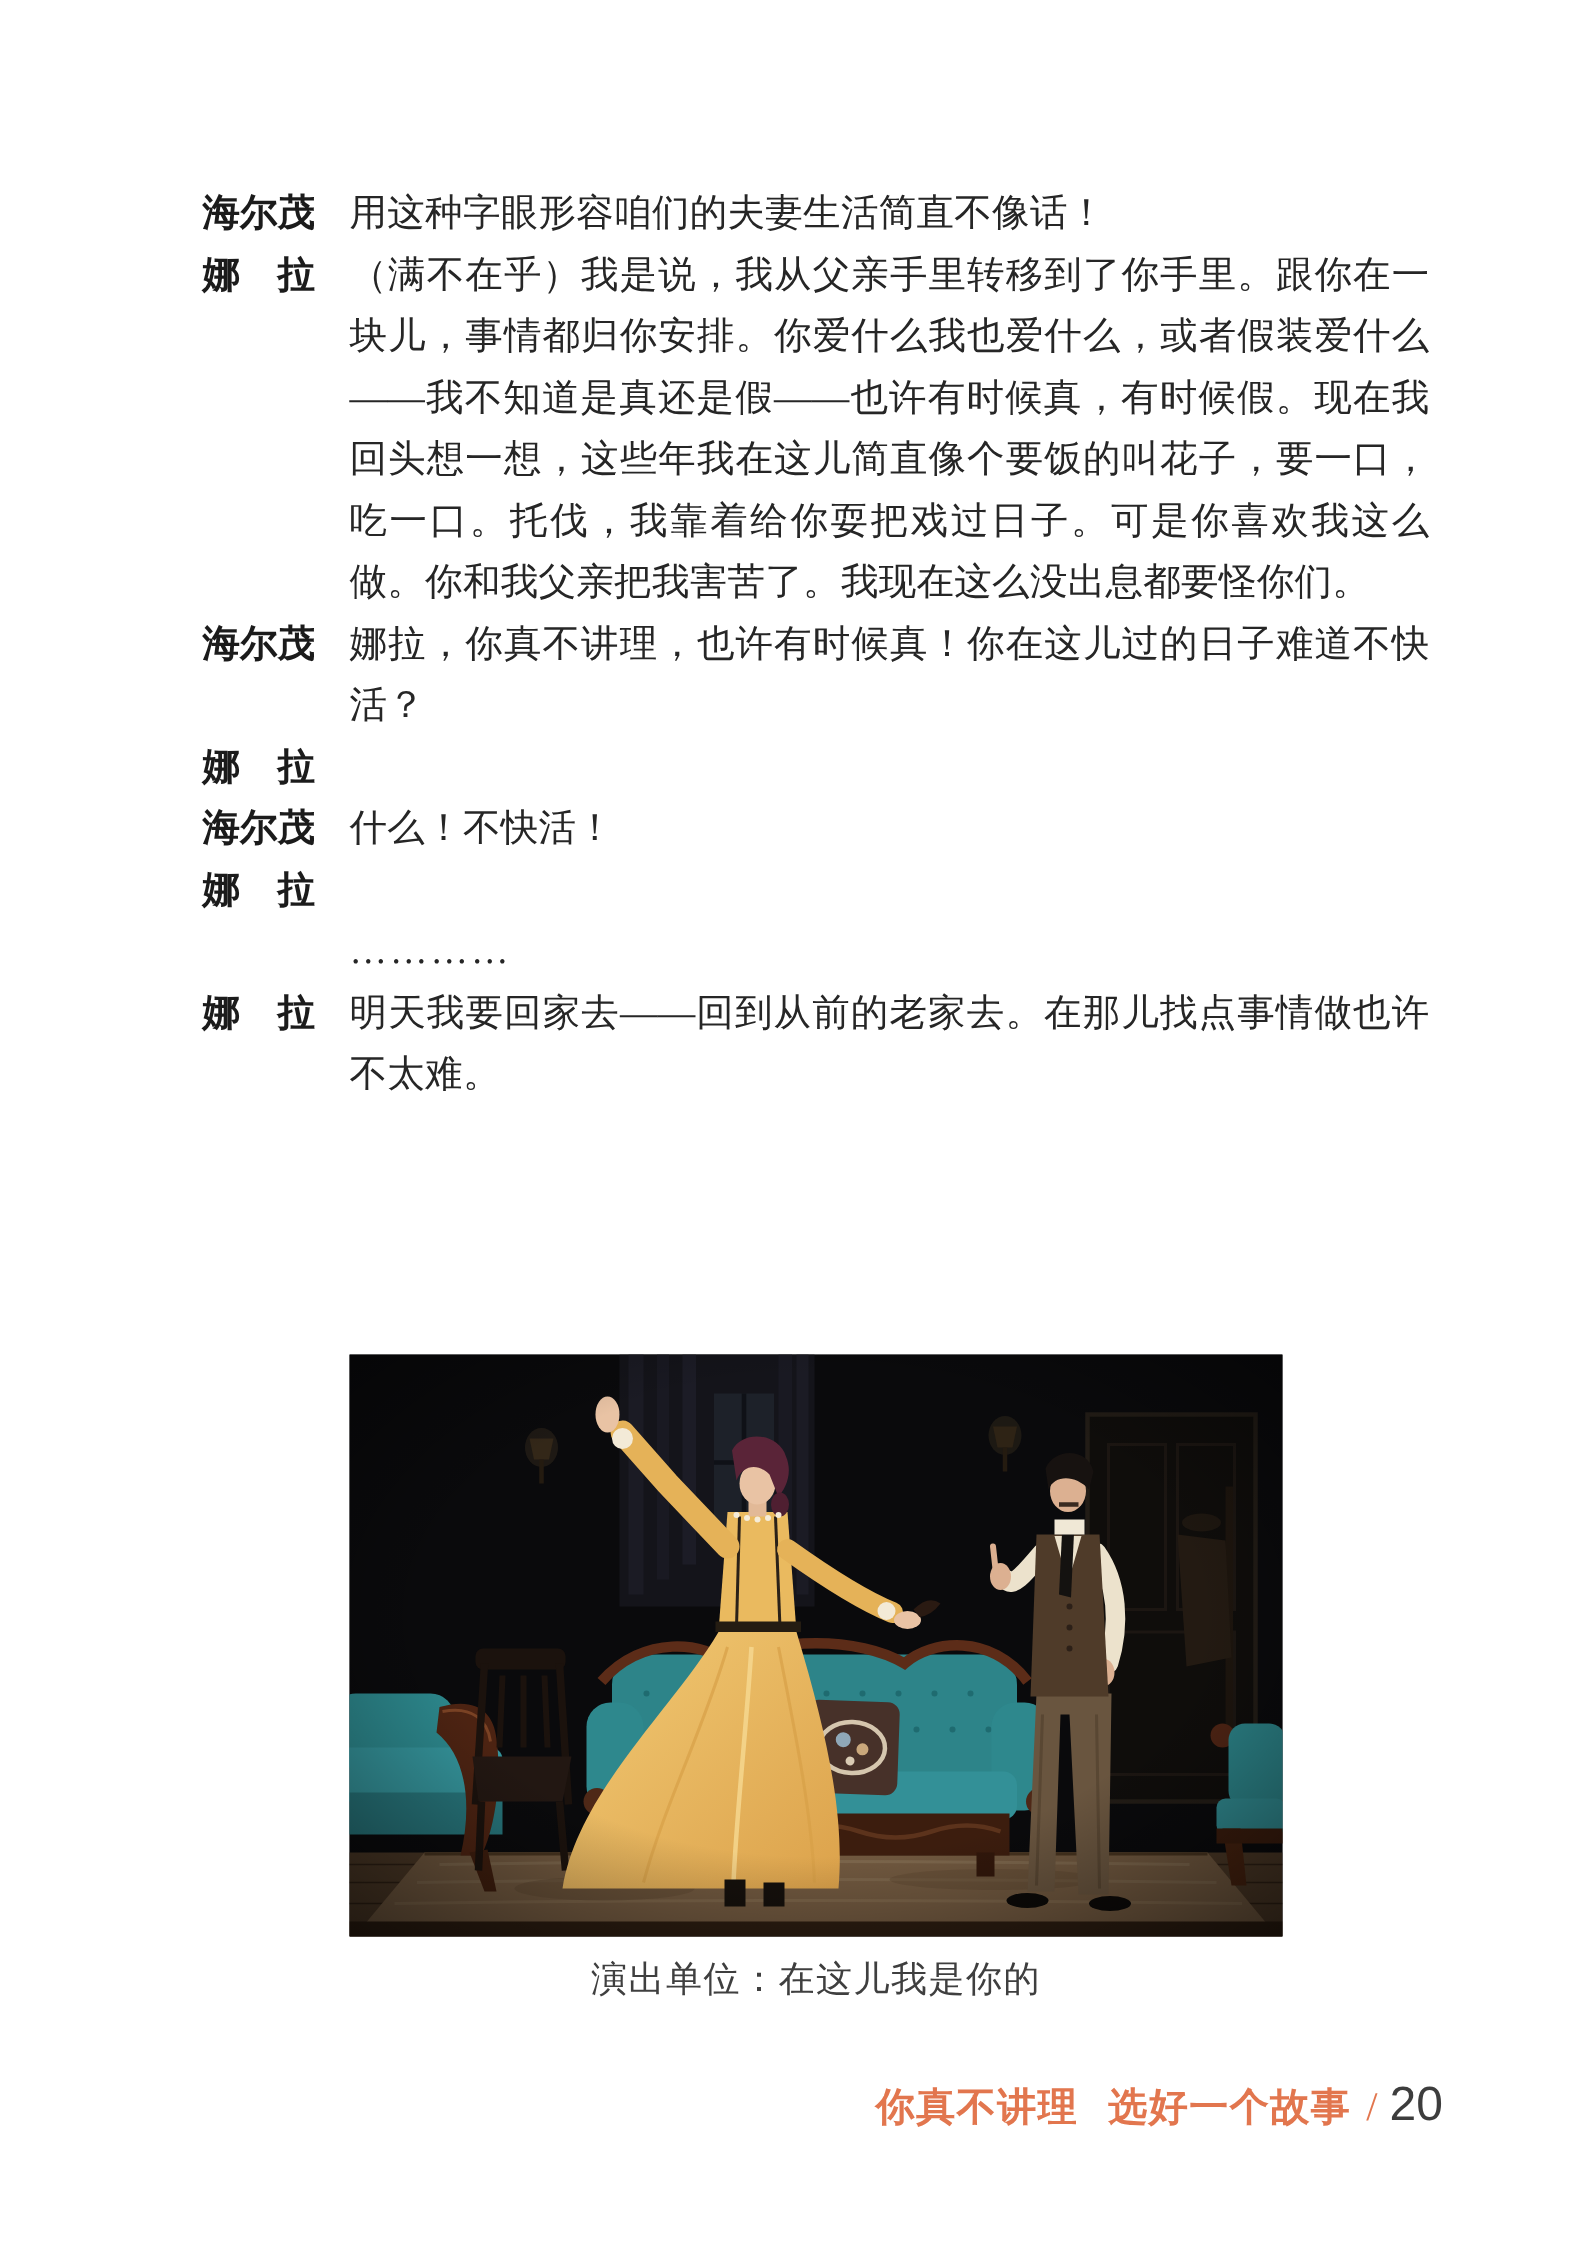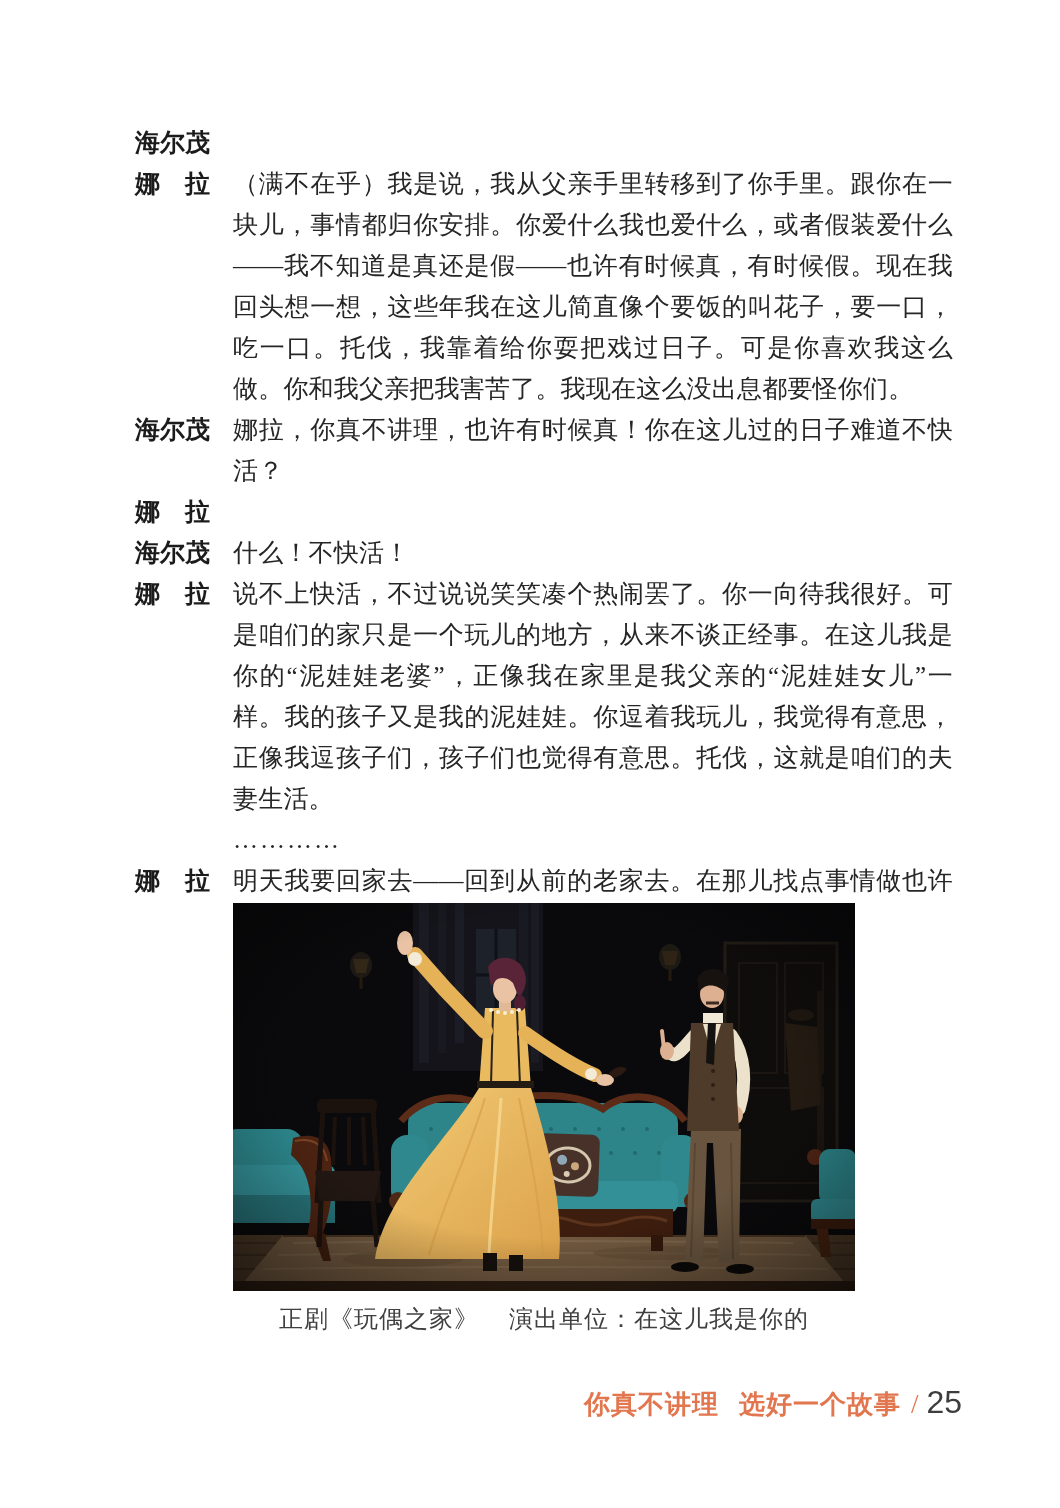--- a/index.html
+++ b/index.html
@@ -56,39 +56,39 @@
   }
 </style>
 </head>
 <body>
 
 <div class="page">
 
   <div class="dialogue" id="dialogue-list">
       <div class="d-row">
         <div class="d-speaker">海尔茂</div>
+        <div class="d-text">用这种字眼形容咱们的夫妻生活简直不像话！</div>
       </div>
       <div class="d-row">
         <div class="d-speaker">娜　拉</div>
         <div class="d-text">（满不在乎）我是说，我从父亲手里转移到了你手里。跟你在一块儿，事情都归你安排。你爱什么我也爱什么，或者假装爱什么——我不知道是真还是假——也许有时候真，有时候假。现在我回头想一想，这些年我在这儿简直像个要饭的叫花子，要一口，吃一口。托伐，我靠着给你耍把戏过日子。可是你喜欢我这么做。你和我父亲把我害苦了。我现在这么没出息都要怪你们。</div>
       </div>
       <div class="d-row">
         <div class="d-speaker">海尔茂</div>
         <div class="d-text">娜拉，你真不讲理，也许有时候真！你在这儿过的日子难道不快活？</div>
       </div>
       <div class="d-row">
         <div class="d-speaker">娜　拉</div>
       </div>
       <div class="d-row">
         <div class="d-speaker">海尔茂</div>
         <div class="d-text">什么！不快活！</div>
       </div>
       <div class="d-row">
         <div class="d-speaker">娜　拉</div>
-        <div class="d-text">说不上快活，不过说说笑笑凑个热闹罢了。你一向待我很好。可是咱们的家只是一个玩儿的地方，从来不谈正经事。在这儿我是你的“泥娃娃老婆”，正像我在家里是我父亲的“泥娃娃女儿”一样。我的孩子又是我的泥娃娃。你逗着我玩儿，我觉得有意思，正像我逗孩子们，孩子们也觉得有意思。托伐，这就是咱们的夫妻生活。</div>
       </div>
       <div class="d-row ellipsis-row">
         <div class="d-speaker"></div>
         <div class="d-text">…………</div>
       </div>
       <div class="d-row">
         <div class="d-speaker">娜　拉</div>
         <div class="d-text">明天我要回家去——回到从前的老家去。在那儿找点事情做也许不太难。</div>
       </div>
     </div>
@@ -285,24 +285,23 @@
         <line x1="473" y1="100" x2="486" y2="100" stroke="#3a2a20" stroke-width="3"></line>
         <ellipse cx="452" cy="364" rx="14" ry="5" fill="#0c0a08"></ellipse>
         <ellipse cx="507" cy="366" rx="14" ry="5" fill="#0c0a08"></ellipse>
       </g>
 
       <rect width="622" height="388" fill="url(#vignette)"></rect>
     </svg>
   </figure>
 
   <div class="caption">
-    <span>正剧《玩偶之家》</span>
     <span>演出单位：在这儿我是你的</span>
   </div>
 
   <div class="footer">
     <span class="f-unit">你真不讲理</span>
     <span class="f-topic">选好一个故事</span>
     <span class="f-sep">/</span>
-    <span class="f-num">25</span>
+    <span class="f-num">20</span>
   </div>
 
 </div>
 
 </body></html>

